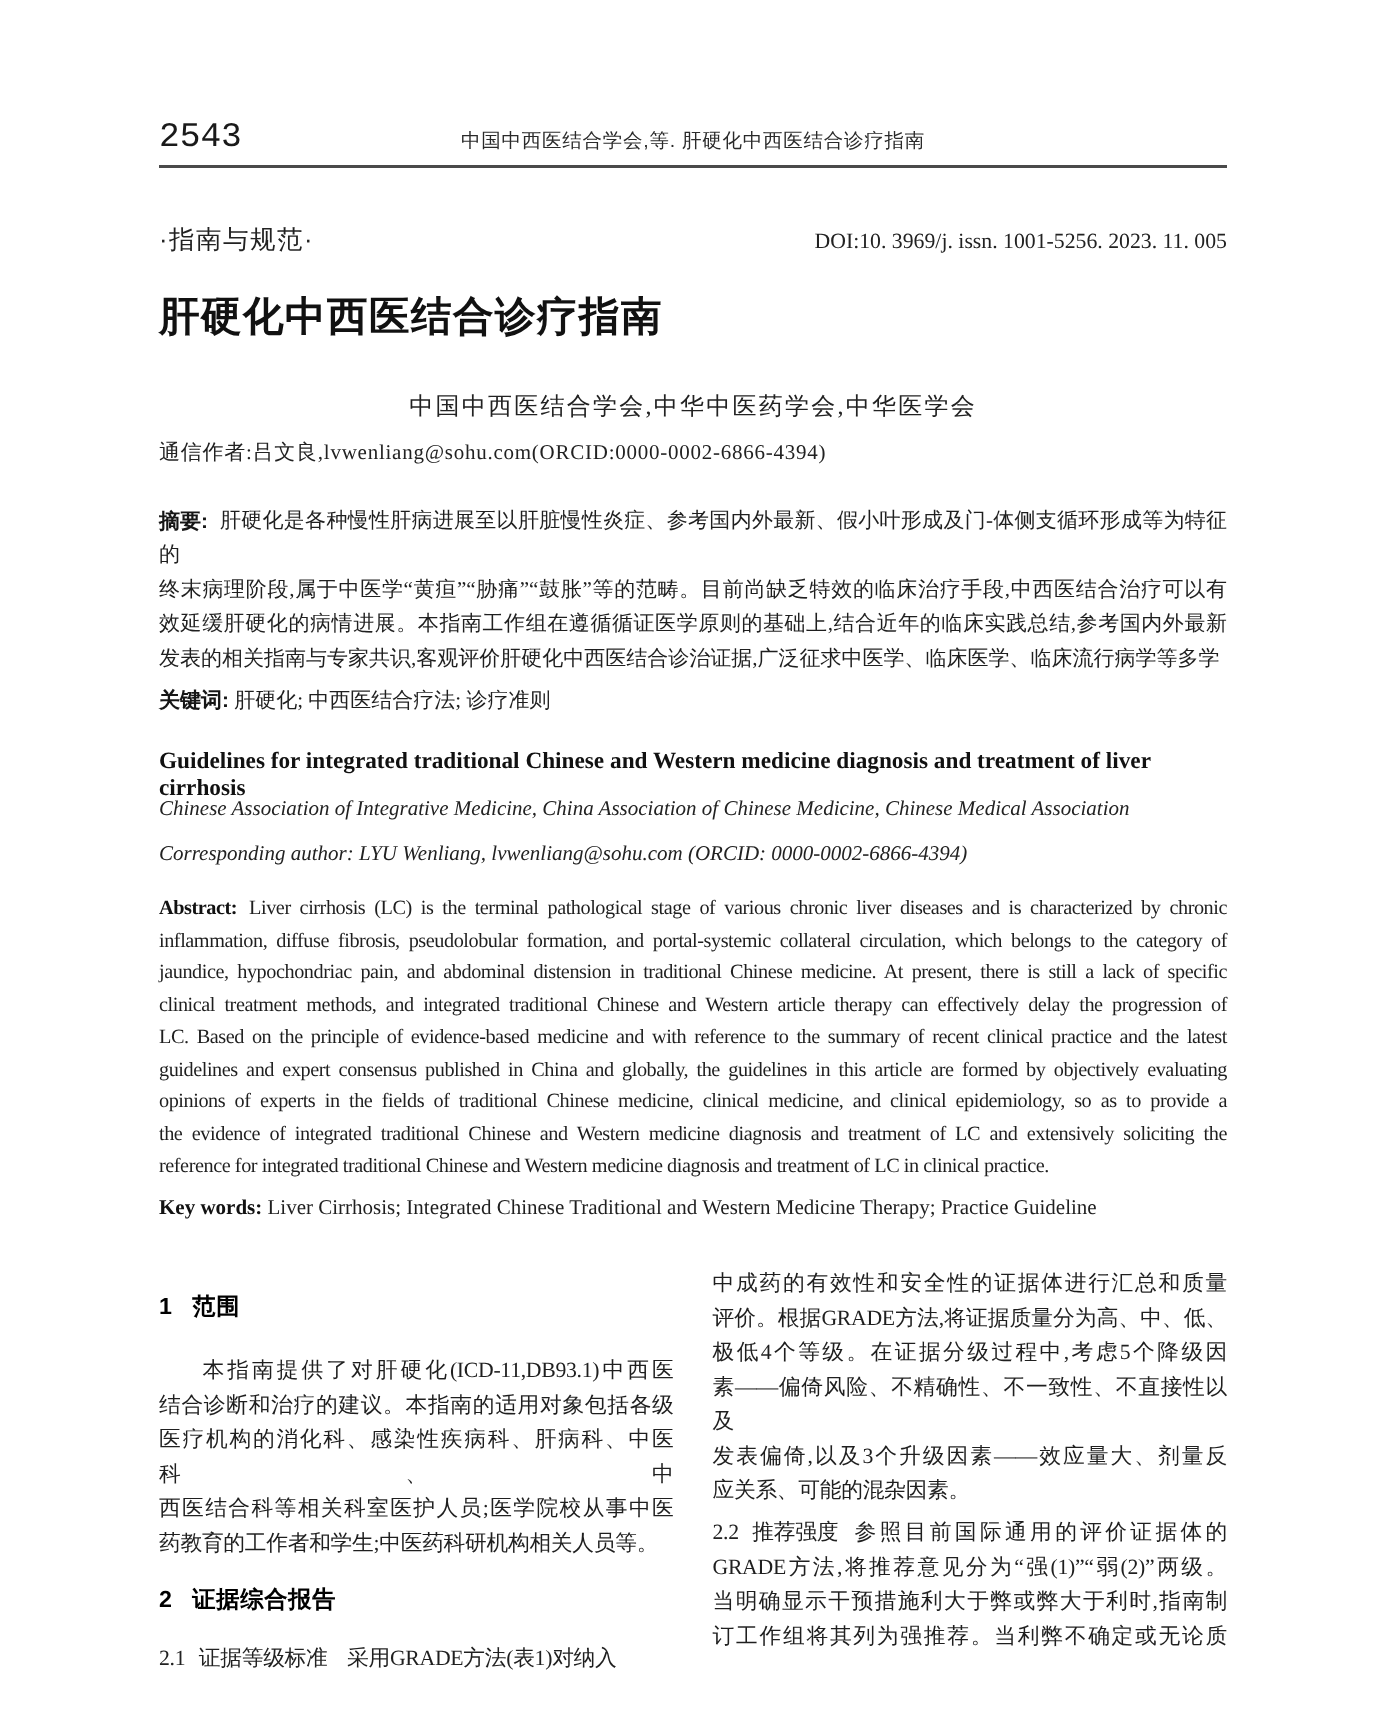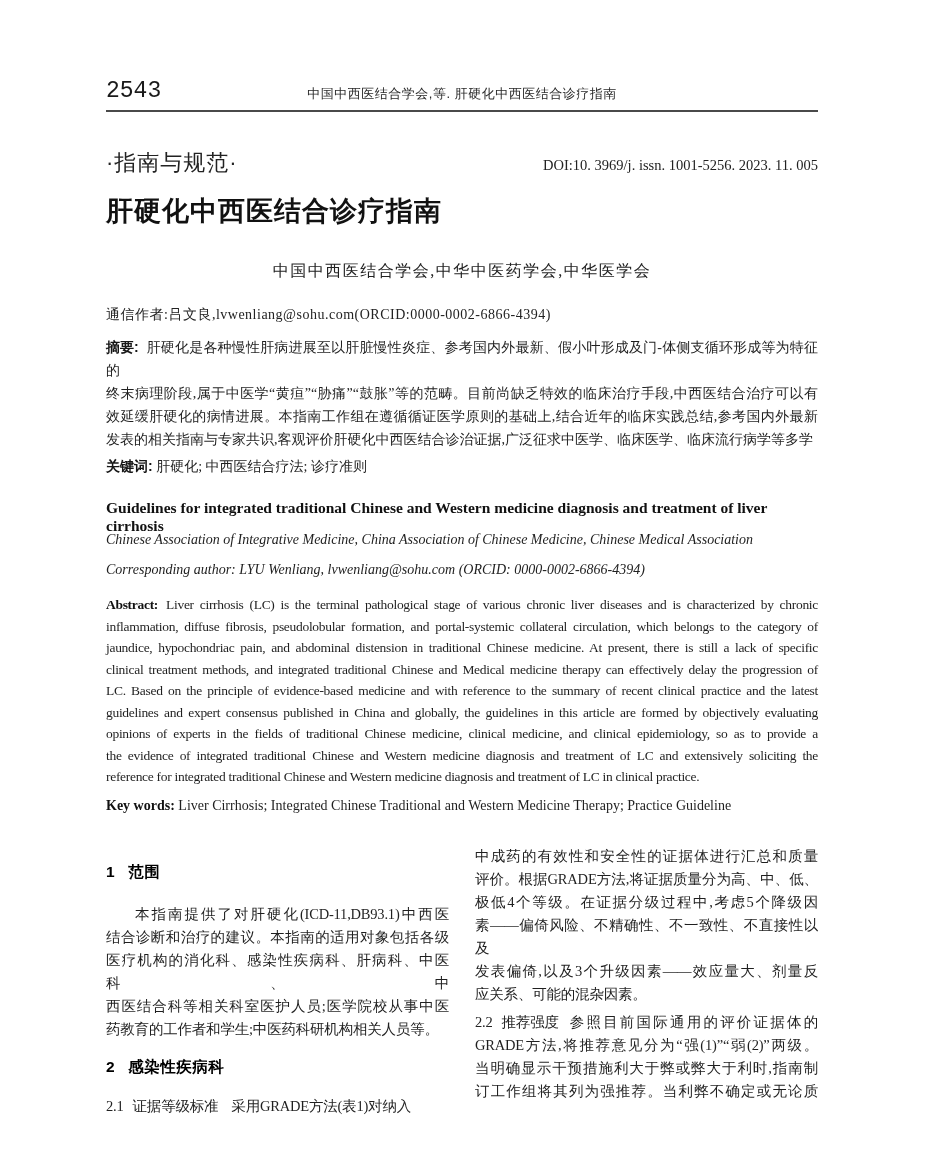--- a/index.html
+++ b/index.html
@@ -13,27 +13,27 @@
   }
   .blk{position:absolute;left:106px;width:712px;}
 
   
   .running-head{top:85px;text-align:center;font-family:"Liberation Sans",sans-serif;
     font-size:13px;letter-spacing:.5px;color:#2a2a2a;}
   .page-num{top:78px;text-align:left;font-family:Liberation Mono, monospace;
     font-size:23px;color:#1a1a1a;}
   .rule{top:110px;height:2px;background:#4a4a4a;}
   .section-row{top:148px;display:flex;justify-content:space-between;align-items:baseline;}
-  .col-label{font-family:"Liberation Sans",sans-serif;font-size:22px;letter-spacing:1px;color:#222;}
+  .col-label{font-family:"Liberation Sans",sans-serif;font-size:17px;letter-spacing:1px;color:#222;}
   .doi{font-size:14.5px;color:#222;}
 
   
   .title-cn{top:193px;font-size:27px;font-weight:bold;letter-spacing:1px;color:#111;}
   .authors-cn{top:261px;font-size:16px;letter-spacing:1.5px;color:#222;text-align:center;}
-  .corr-cn{top:306px;font-size:14px;letter-spacing:.5px;color:#333;}
+  .corr-cn{top:293px;font-size:14px;letter-spacing:.5px;color:#333;}
 
   
   .abs-cn{top:336px;font-size:14px;line-height:23px;}
   .kw-cn{top:455px;font-size:14px;line-height:23px;}
   .lead-hei{font-family:"Liberation Sans",sans-serif;font-weight:bold;color:#161616;}
 
   
   .title-en{top:499px;font-size:15.5px;font-weight:bold;color:#111;}
   .affil-en{top:532px;font-size:14px;font-style:italic;color:#222;}
   .corr-en{top:562px;font-size:14px;font-style:italic;color:#222;}
@@ -101,21 +101,21 @@
   </div>
   <div class="blk affil-en">Chinese Association of Integrative Medicine, China Association of Chinese Medicine, Chinese Medical Association</div>
   <div class="blk corr-en">Corresponding author: LYU Wenliang, lvwenliang@sohu.com (ORCID: 0000-0002-6866-4394)</div>
 
   <div class="blk abs-en">
     <span class="float-lead lead-b">Abstract:</span>
     <div class="lines par-end">
         <div>Liver cirrhosis (LC) is the terminal pathological stage of various chronic liver diseases and is characterized by chronic</div>
         <div>inflammation, diffuse fibrosis, pseudolobular formation, and portal-systemic collateral circulation, which belongs to the category of</div>
         <div>jaundice, hypochondriac pain, and abdominal distension in traditional Chinese medicine. At present, there is still a lack of specific</div>
-        <div>clinical treatment methods, and integrated traditional Chinese and Medical medicine therapy can effectively delay the progression of</div>
+        <div>clinical treatment methods, and integrated traditional Chinese and Western article therapy can effectively delay the progression of</div>
         <div>LC. Based on the principle of evidence-based medicine and with reference to the summary of recent clinical practice and the latest</div>
         <div>guidelines and expert consensus published in China and globally, the guidelines in this article are formed by objectively evaluating</div>
         <div>opinions of experts in the fields of traditional Chinese medicine, clinical medicine, and clinical epidemiology, so as to provide a</div>
         <div>the evidence of integrated traditional Chinese and Western medicine diagnosis and treatment of LC and extensively soliciting the</div>
         <div>reference for integrated traditional Chinese and Western medicine diagnosis and treatment of LC in clinical practice.</div>
       </div>
   </div>
 
   <div class="blk kw-en">
     <span class="lead-b">Key words:</span>
@@ -129,21 +129,21 @@
         <span class="h-num">1</span><span>范围</span>
       </div>
       <div class="lines indent-first par-end">
           <div>本指南提供了对肝硬化(ICD-11,DB93.1)中西医</div>
           <div>结合诊断和治疗的建议。本指南的适用对象包括各级</div>
           <div>医疗机构的消化科、感染性疾病科、肝病科、中医科、中</div>
           <div>西医结合科等相关科室医护人员;医学院校从事中医</div>
           <div>药教育的工作者和学生;中医药科研机构相关人员等。</div>
         </div>
       <div class="heading h2-cn">
-        <span class="h-num">2</span><span>感染性疾病科</span>
+        <span class="h-num">2</span><span>证据综合报告</span>
       </div>
       <div class="s21">
         <span class="h-num kai">2.1</span><span class="s-name kai">证据等级标准</span><span>采用GRADE方法(表1)对纳入</span>
       </div>
     </div>
 
     <div class="col">
       <div class="lines par-end">
           <div>中成药的有效性和安全性的证据体进行汇总和质量</div>
           <div>评价。根据GRADE方法,将证据质量分为高、中、低、</div>

